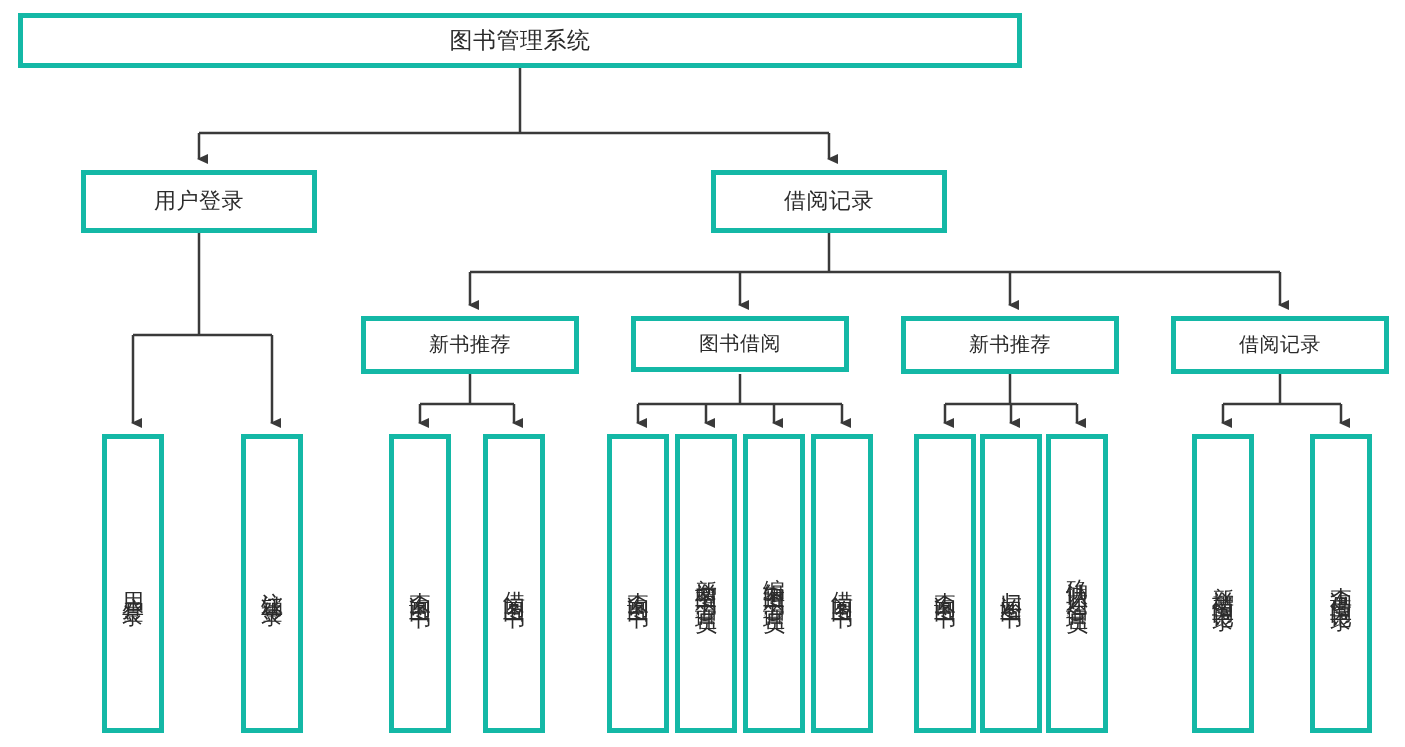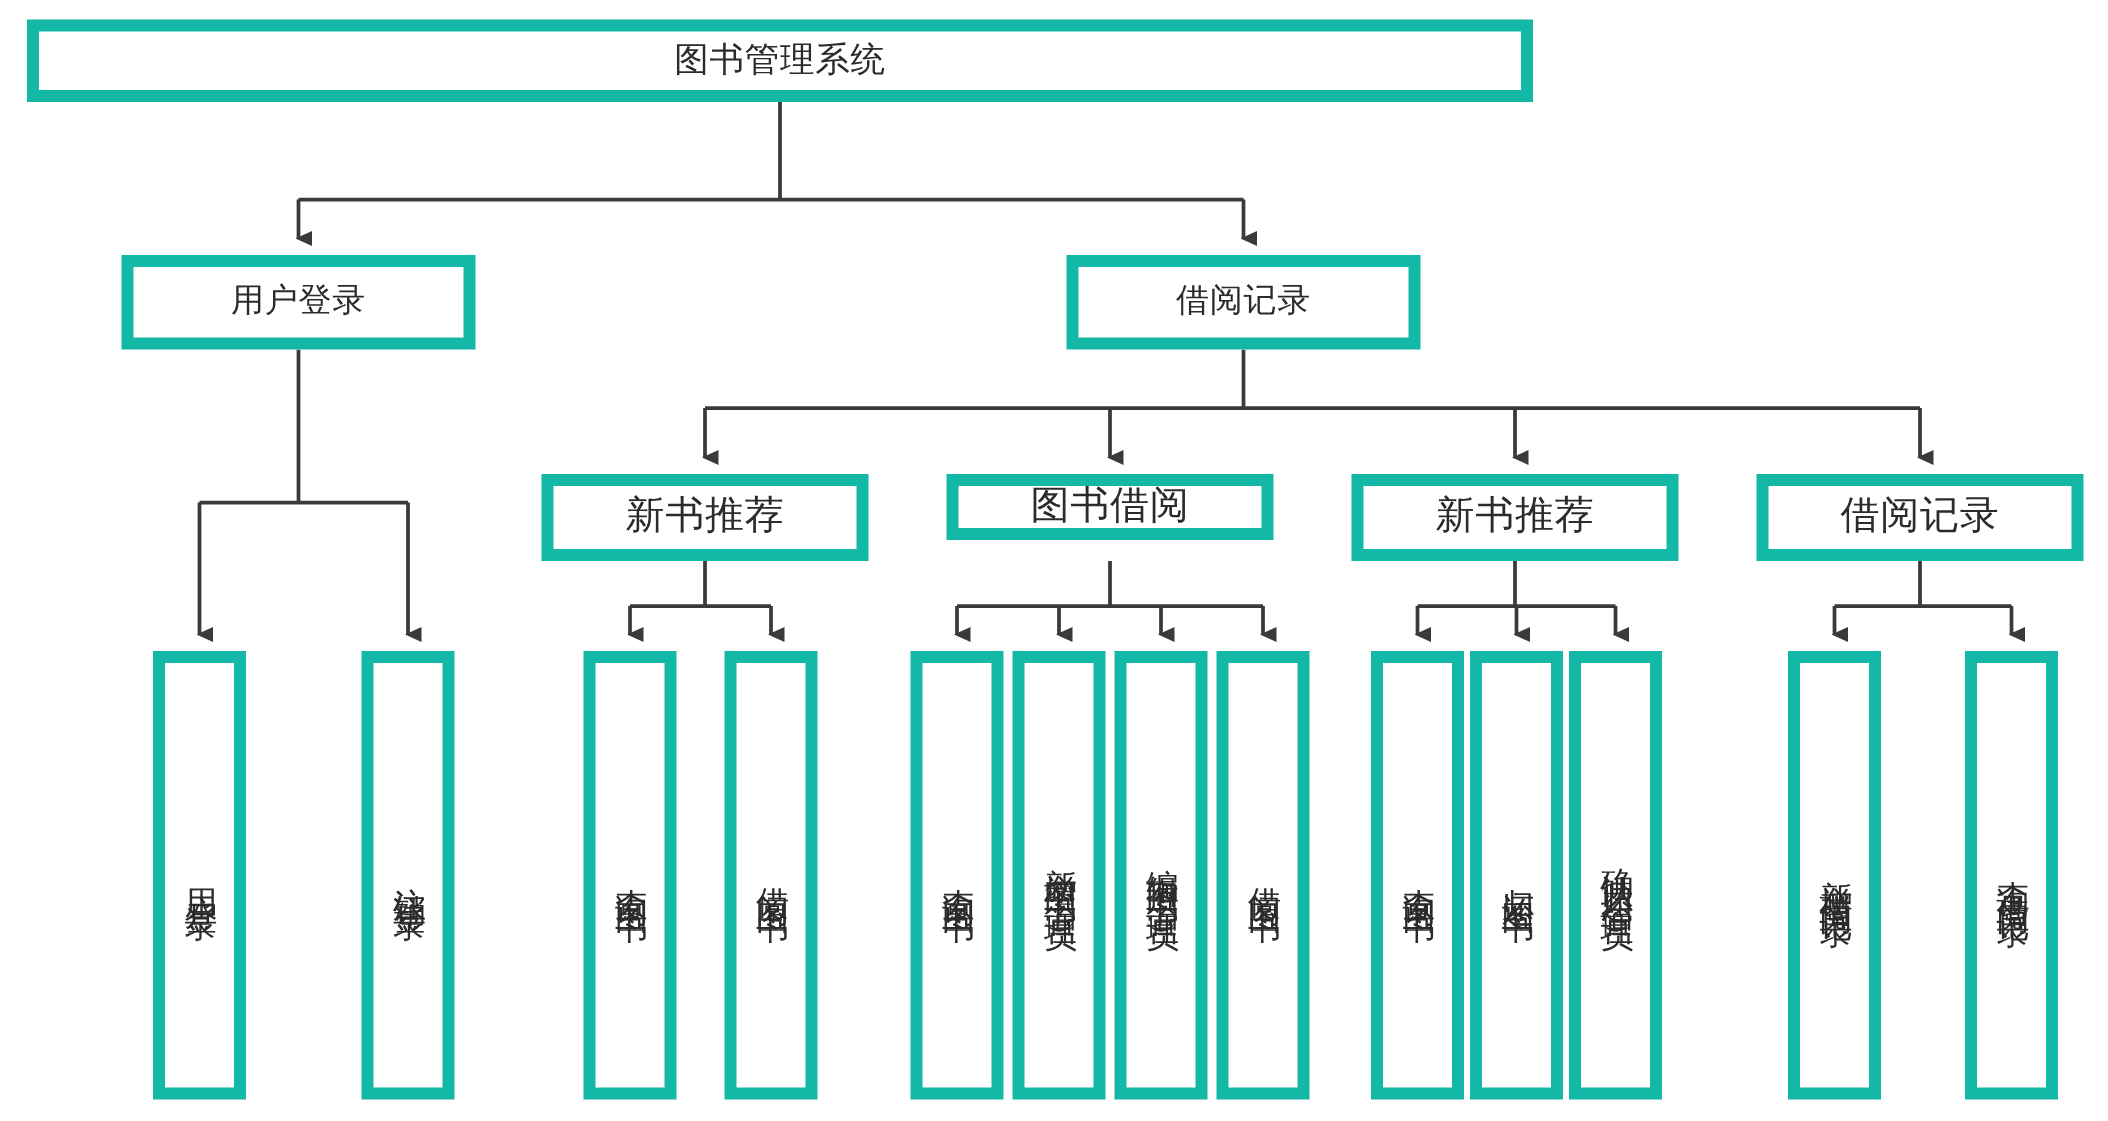--- a/index.html
+++ b/index.html
@@ -25,35 +25,35 @@
     position: absolute;
     left: 0;
     top: 0;
     width: 1405px;
     height: 747px;
   }
   .node-box {
     position: absolute;
     box-sizing: border-box;
     background: #ffffff;
-    border: 8px solid #14b8a6;
+    border: 5px solid #14b8a6;
     display: flex;
     align-items: center;
     justify-content: center;
   }
   .node-label {
     color: #2b2b2b;
     line-height: 1.28;
     letter-spacing: 0.5px;
     white-space: pre;
     text-align: center;
   }
   .level0 .node-label { font-size: 23px; }
   .level1 .node-label { font-size: 22px; }
-  .level2 .node-label { font-size: 26px; }
+  .level2 .node-label { font-size: 20px; }
   .leaf .node-label {
     font-size: 22px;
     writing-mode: vertical-rl;
     text-orientation: upright;
     letter-spacing: 5px;
     line-height: 1;
   }
   .leaf {
     align-items: center;
     justify-content: center;
@@ -120,21 +120,21 @@
       </div>
       <div class="node-box level1" style="left: 81px; top: 170px; width: 236px; height: 63px;">
         <span class="node-label">用户登录</span>
       </div>
       <div class="node-box level1" style="left: 711px; top: 170px; width: 236px; height: 63px;">
         <span class="node-label">借阅记录</span>
       </div>
       <div class="node-box level2" style="left: 361px; top: 316px; width: 218px; height: 58px;">
         <span class="node-label">新书推荐</span>
       </div>
-      <div class="node-box level2" style="left: 631px; top: 316px; width: 218px; height: 44px;">
+      <div class="node-box level2" style="left: 631px; top: 316px; width: 218px; height: 56px;">
         <span class="node-label">图书借阅</span>
       </div>
       <div class="node-box level2" style="left: 901px; top: 316px; width: 218px; height: 58px;">
         <span class="node-label">新书推荐</span>
       </div>
       <div class="node-box level2" style="left: 1171px; top: 316px; width: 218px; height: 58px;">
         <span class="node-label">借阅记录</span>
       </div>
       <div class="node-box leaf" style="left: 102px; top: 434px; width: 62px; height: 299px;">
         <span class="node-label">用户登录</span>

